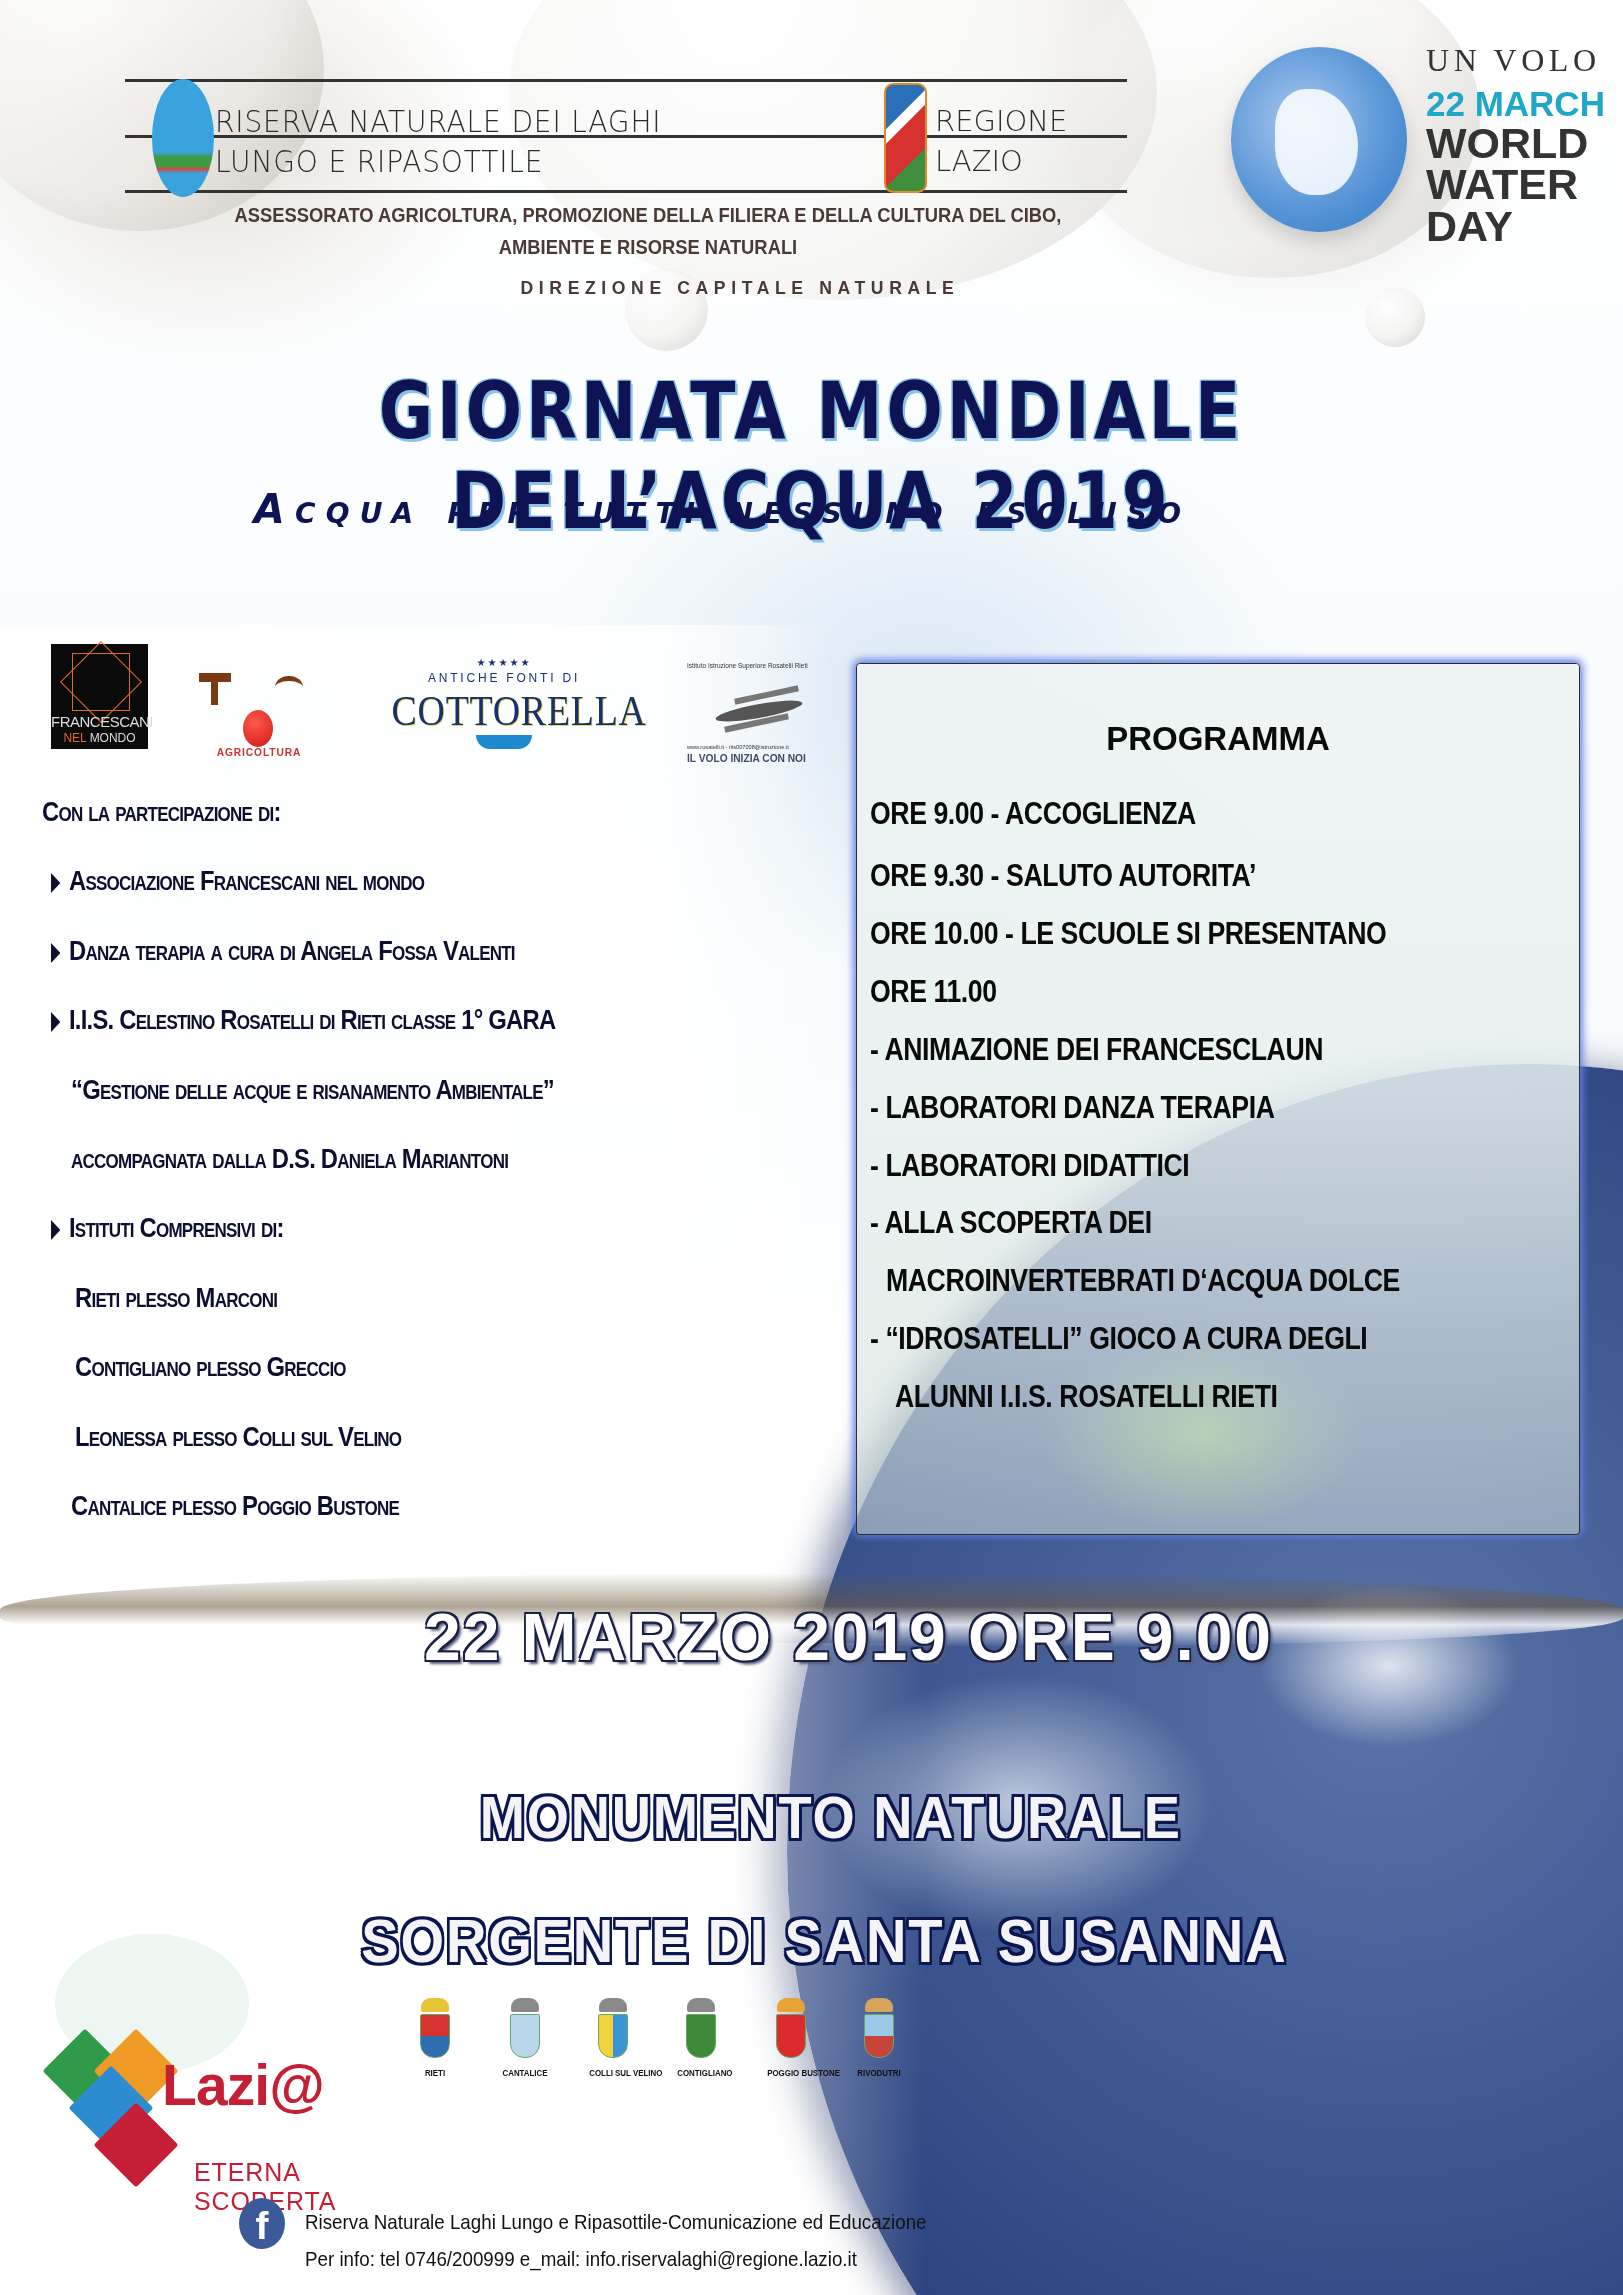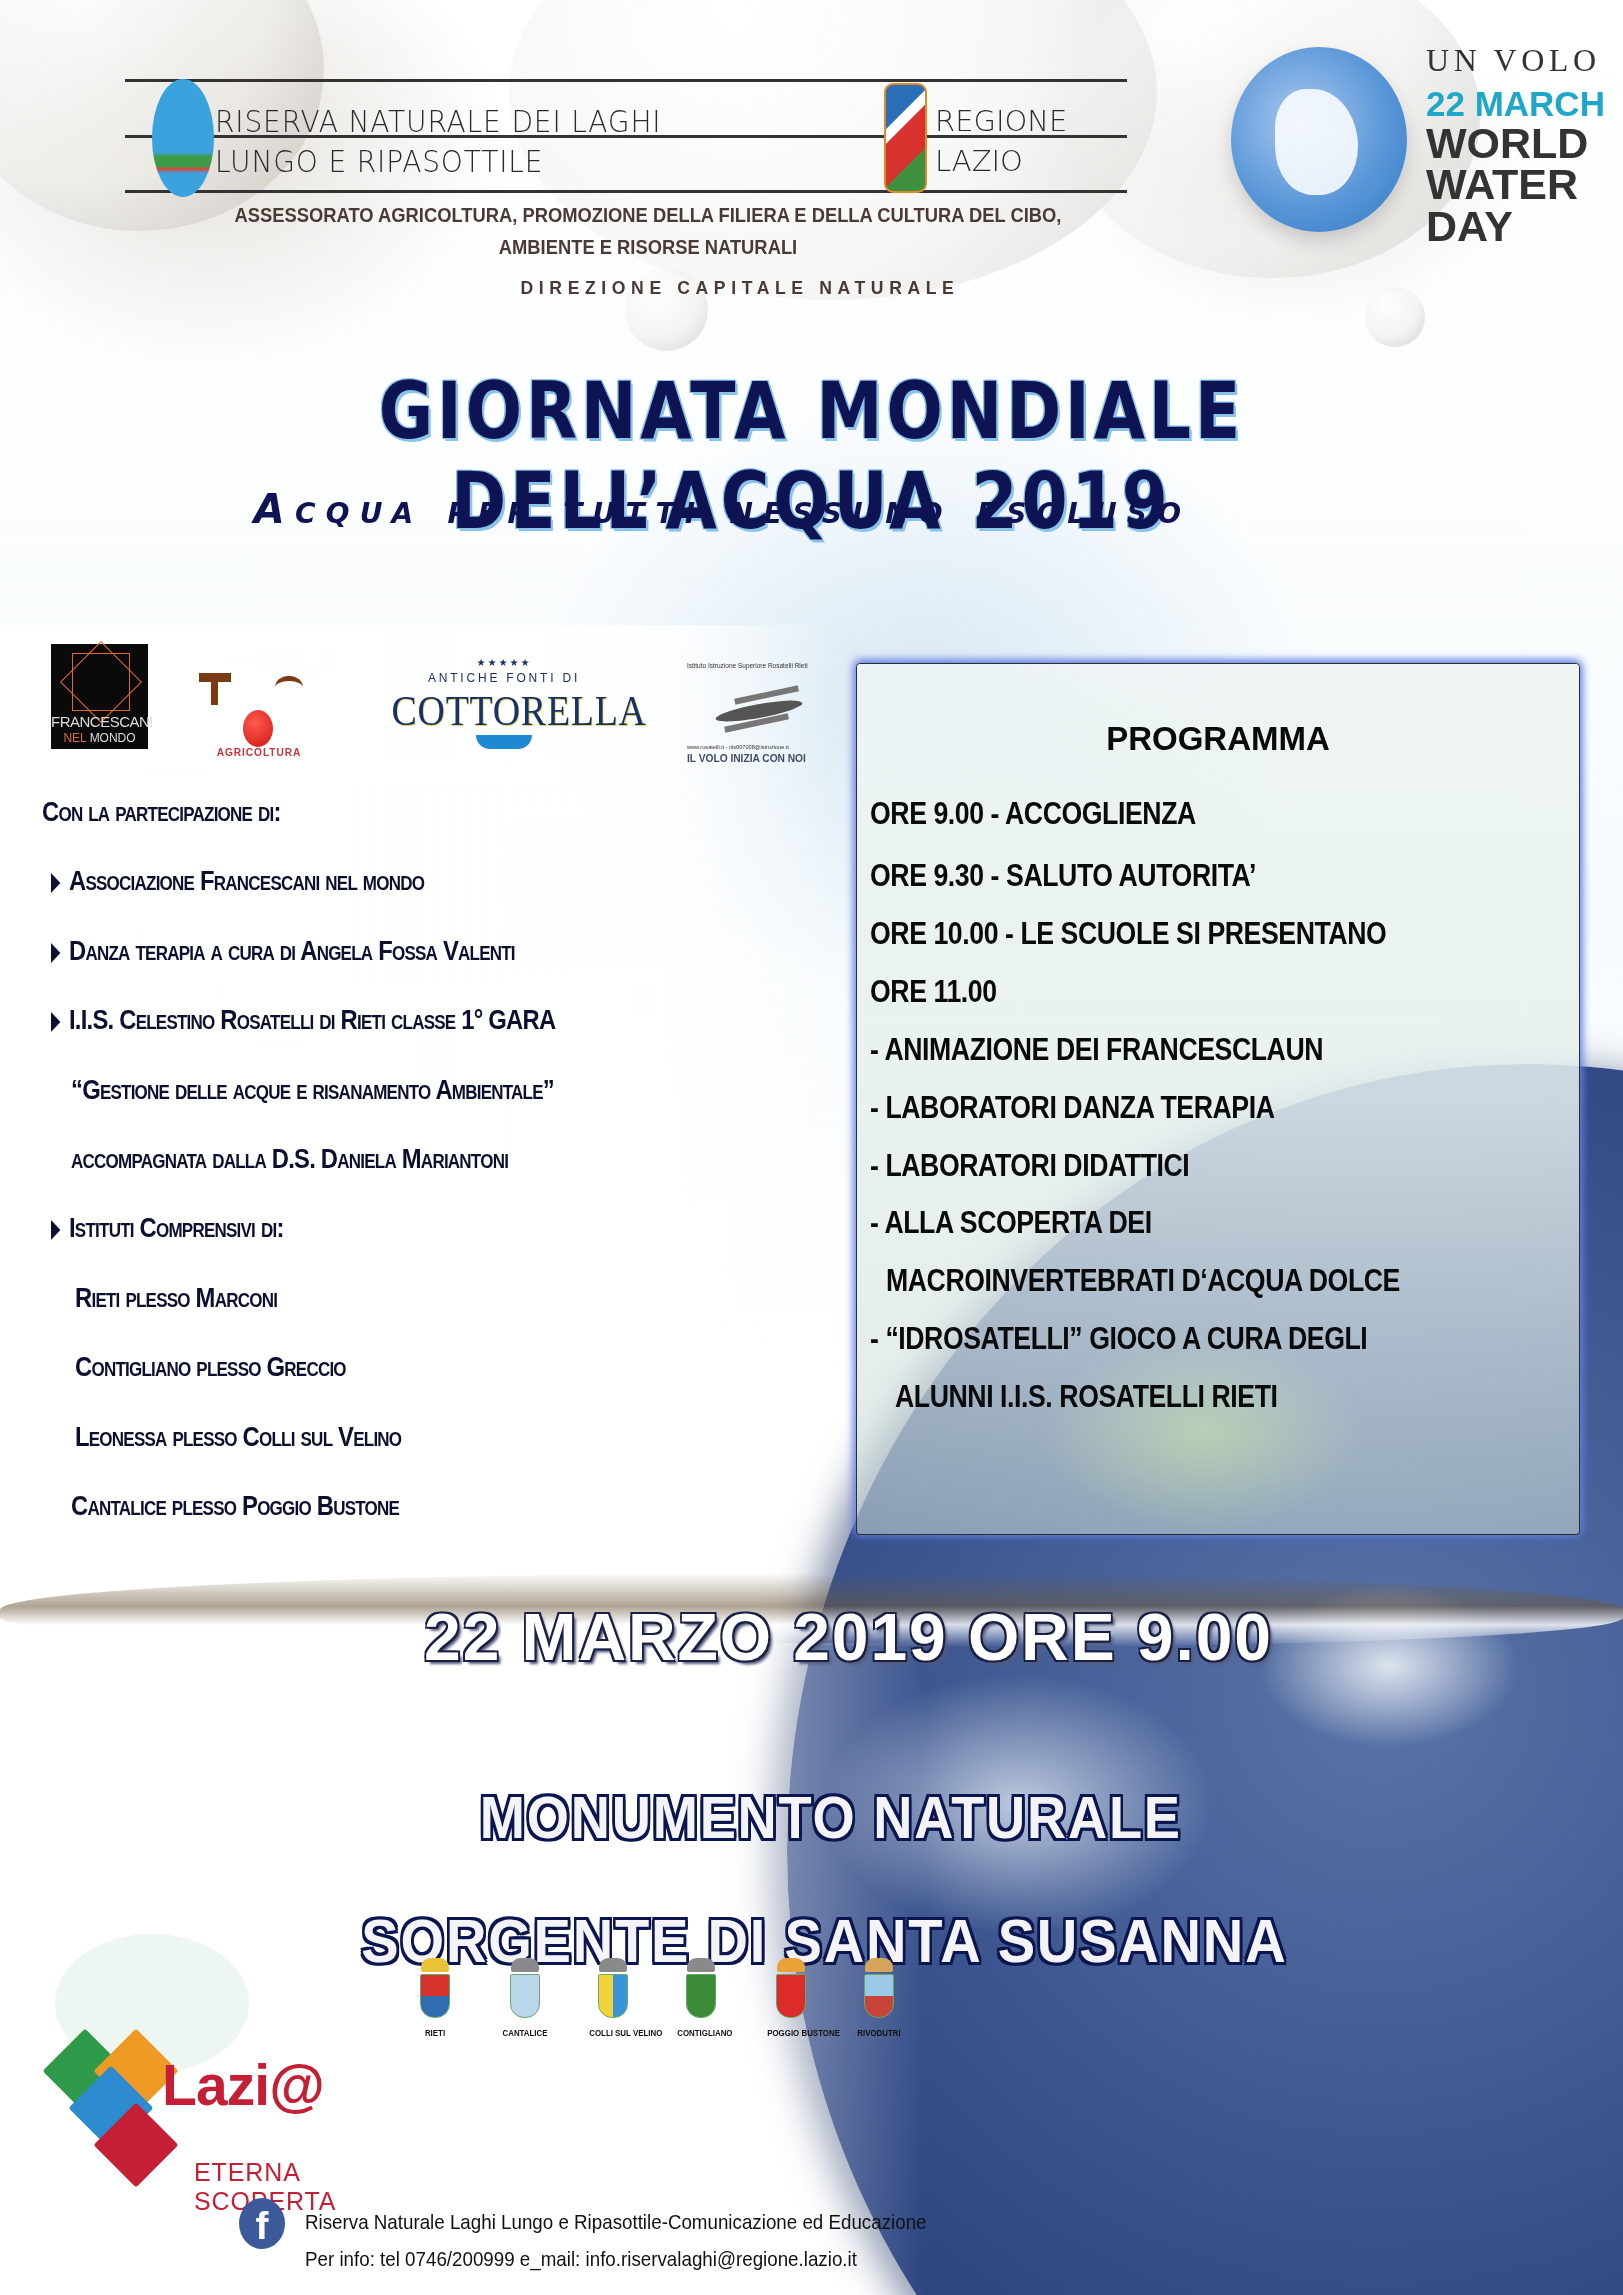--- a/index.html
+++ b/index.html
@@ -133,21 +133,21 @@
   .place1 { top:1784px; font-size:59px; padding-left:42px; box-sizing:border-box; transform:scaleX(0.92); }
   .place2 { top:1906px; font-size:61px; padding-left:28px; box-sizing:border-box; transform:scaleX(0.92); }
 
   
   .lazio { left:46px; top:2027px; width:342px; height:157px; }
   .lazio .d { position:absolute; width:60px; height:60px; transform:rotate(45deg); border-radius:2.8px; }
   .lazio .word { position:absolute; left:116px; top:25.4px; font-size:57px; font-weight:bold; color:#c41f35; letter-spacing:-0.9px; }
   .lazio .tag { position:absolute; left:148px; top:106px; font-size:25px; color:#c41f35; letter-spacing:0.9px;margin-top:25px; }
 
   
-  .crests { left:393px; top:1958px; width:555px; height:93px; }
+  .crests { left:393px; top:1998px; width:555px; height:93px; }
   .crest-item { position:absolute; top:0; width:56px; text-align:center; }
   .crest-item .crown { width:28px; height:14px; margin:0 auto; border-radius:9.3px 9.3px 1.9px 1.9px; }
   .crest-item .shield { width:28px; height:42px; margin:1.9px auto 0; border-radius:1.9px 1.9px 14px 14px; border:0.9px solid #6a6; }
   .crest-item .lbl { font-size:9.3px; font-weight:bold; color:#111; margin-top:10.2px; white-space:nowrap; transform:scaleX(0.85); }
 
   
   .fb { left:239px; top:2198px; width:46px; height:51px; border-radius:50%; background:#3c5a9a; color:#fff; font-weight:bold;
      font-size:39px; text-align:center; line-height:55px; }
   .footer1, .footer2 { left:305px; font-size:20.4px; color:#111; white-space:nowrap; transform:scaleX(0.92); transform-origin:left; }
   .footer1 { top:2211px; }

